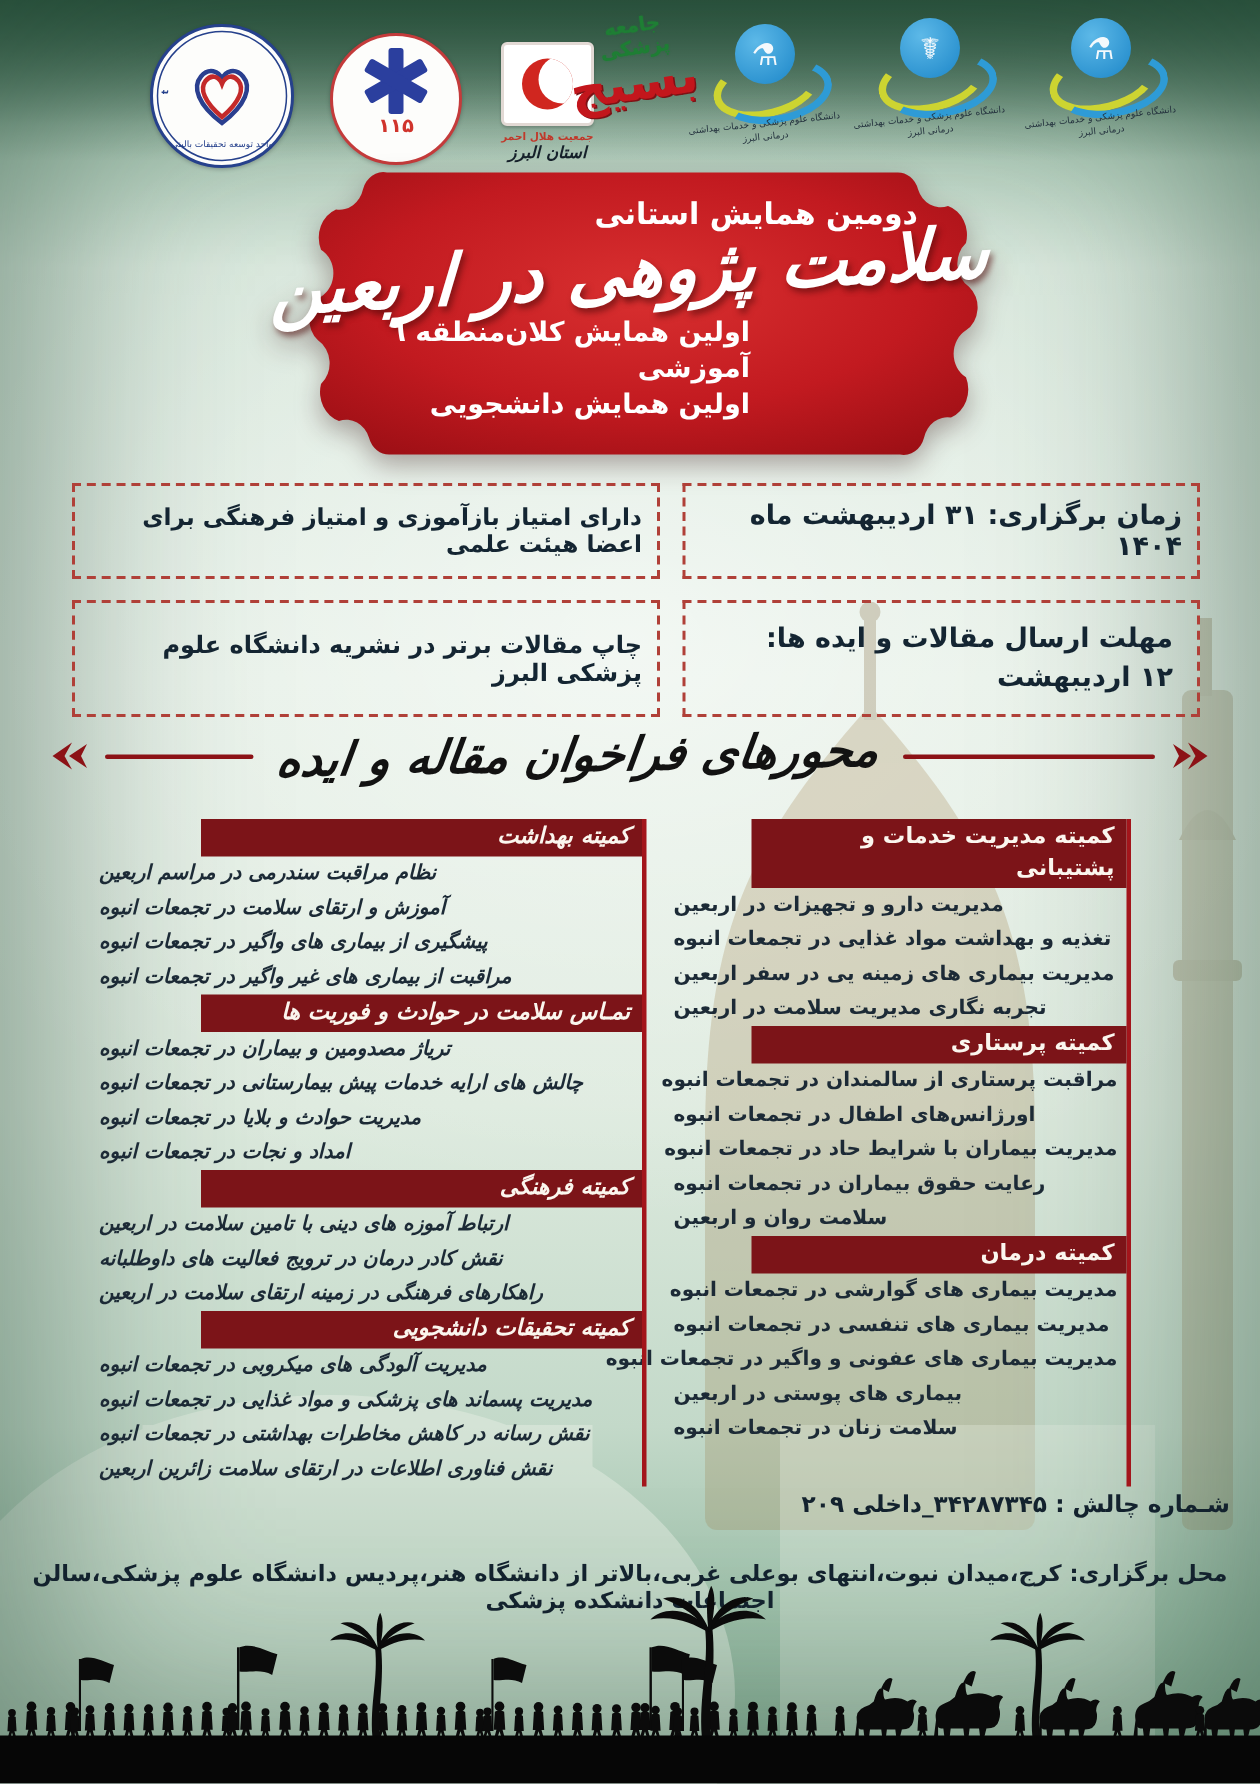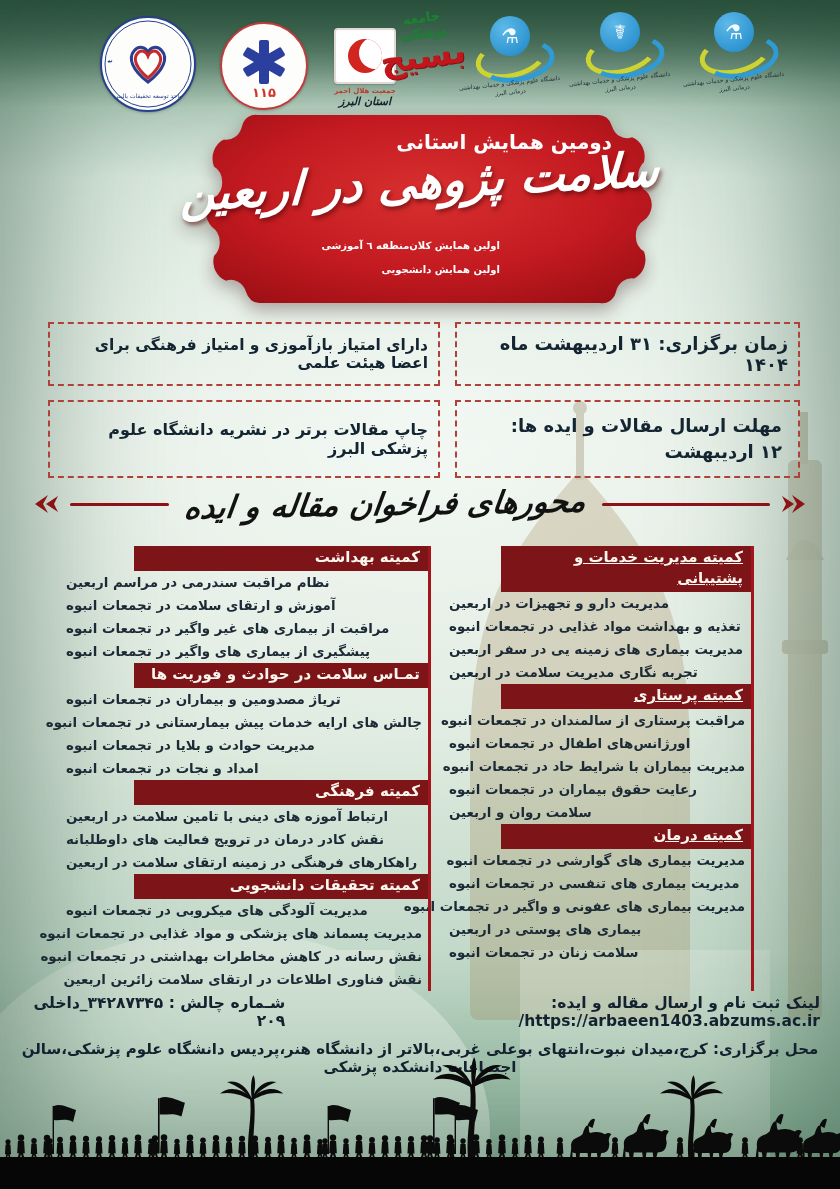--- a/index.html
+++ b/index.html
@@ -17,21 +17,21 @@
   .watermark{position:absolute;inset:0;z-index:1;pointer-events:none;}
   .content{position:absolute;inset:0;z-index:4;}
 
   
   .logo{position:absolute;}
   .logo-circle{background:#fdfdfb;border-radius:50%;box-shadow:0 1px 3px rgba(0,0,0,.25);position:relative;}
   .logo-research{left:100px;top:16px;width:96px;height:96px;}
   .logo-research .logo-circle{width:96px;height:96px;border:2px solid #26418c;box-sizing:border-box;}
   .logo-ems{left:220px;top:22px;width:88px;height:88px;}
   .logo-ems .logo-circle{width:88px;height:88px;border:2px solid #c43b3b;box-sizing:border-box;
-    display:flex;flex-direction:column;align-items:center;justify-content:center;}
+    display:flex;flex-direction:column;align-items:center;}
   .star-of-life{position:relative;width:44px;height:44px;margin-top:8px;}
   .star-of-life span{position:absolute;left:50%;top:50%;width:10px;height:44px;background:#2b3f9e;border-radius:2px;}
   .star-of-life span:nth-child(1){transform:translate(-50%,-50%) rotate(0deg);}
   .star-of-life span:nth-child(2){transform:translate(-50%,-50%) rotate(60deg);}
   .star-of-life span:nth-child(3){transform:translate(-50%,-50%) rotate(120deg);}
   .ems-115{color:#d0342c;font-weight:bold;font-size:13px;margin-top:1px;}
   .logo-crescent{left:330px;top:28px;width:70px;text-align:center;}
   .crescent-box{width:58px;height:52px;margin:0 auto;background:#fff;border:2px solid #e2d9d4;border-radius:4px;
     display:flex;align-items:center;justify-content:center;box-shadow:0 1px 2px rgba(0,0,0,.2);}
   .crescent{width:34px;height:34px;border-radius:50%;background:#d0261f;position:relative;overflow:hidden;}
@@ -54,21 +54,21 @@
   .logo-uni2{position:absolute;left:568px;top:12px;}
   .logo-uni3{position:absolute;left:682px;top:12px;}
 
   
   .banner{position:absolute;left:160px;top:106px;width:520px;height:206px;filter:drop-shadow(0 7px 9px rgba(50,15,15,.35));}
   .banner svg.shape{position:absolute;inset:0;width:100%;height:100%;}
   .banner .pretitle{position:absolute;top:24px;right:68px;color:#fff;font-size:20px;font-weight:bold;}
   .banner .title{position:absolute;top:48px;left:0;right:0;text-align:center;color:#fff;
     font-size:47px;font-weight:bold;font-style:italic;transform:rotate(-3deg) skewX(-6deg);
     text-shadow:2px 3px 4px rgba(80,10,10,.6);white-space:nowrap;}
-  .banner .subs{position:absolute;bottom:30px;right:180px;text-align:right;color:#fff;font-size:10px;font-weight:bold;line-height:24px;margin-left:39px;}
+  .banner .subs{position:absolute;bottom:30px;right:180px;text-align:right;color:#fff;font-size:18px;font-weight:bold;line-height:24px;margin-left:39px;}
 
   
   .info-grid{position:absolute;top:322px;right:40px;left:48px;display:grid;
     grid-template-columns:345px 392px;grid-template-rows:64px 78px;column-gap:15px;row-gap:14px;}
   .info-box{border:2px dashed #b04038;display:flex;align-items:center;justify-content:center;
     color:#142532;font-weight:bold;padding:0 10px;box-sizing:border-box;}
   .info-box.date{font-size:18px;}
   .info-box.points{font-size:15.5px;}
   .info-box.deadline{font-size:18px;justify-content:flex-start;text-align:right;padding-right:16px;white-space:pre-line;line-height:1.45;}
   .info-box.publication{font-size:16px;}
@@ -80,24 +80,24 @@
   .rule.r2{flex:1;margin:0 10px;}
   .heading-text{font-size:31px;font-weight:bold;font-style:italic;color:#121212;
     transform:skewX(-8deg) rotate(-1deg);white-space:nowrap;padding:0 6px;}
   .orn{flex:0 0 auto;}
 
   
   .committees{position:absolute;top:546px;left:0;right:0;display:flex;justify-content:space-between;
     padding:0 86px 0 66px;box-sizing:border-box;}
   .committee-col{display:flex;flex-direction:column;border-left:none;border-right:3px solid #a3151b;}
   .col-right{width:302px;}
-  .col-left{width:362px;}
+  .col-left{width:362px;font-style:italic;}
   .committee-bar{background:#7c1418;color:#fbf6ee;font-weight:bold;font-size:15px;
     padding:1px 8px 3px;line-height:21px;margin-left:auto;box-sizing:border-box;}
-  .col-right .committee-bar{width:250px;text-decoration:underline;}
+  .col-right .committee-bar{width:250px;}
   .col-left .committee-bar{width:294px;}
   .committee-item{font-size:13.4px;font-weight:bold;color:#1c2a36;line-height:23px;
     padding-right:6px;white-space:nowrap;text-align:left;}
 
   
   .footer-line1{position:absolute;top:994px;left:0;right:0;display:flex;justify-content:space-between;
     padding:0 20px;color:#13222e;font-weight:bold;font-size:15.5px;align-items:baseline;}
   .footer-line1 .url{font-weight:bold;}
   .footer-line2{position:absolute;top:1040px;left:0;right:0;text-align:center;color:#13222e;font-weight:bold;font-size:15px;}
 
@@ -271,44 +271,40 @@
           <div class="committee-item">مدیریت بیماری های گوارشی در تجمعات انبوه</div>
           <div class="committee-item">مدیریت بیماری های تنفسی در تجمعات انبوه</div>
           <div class="committee-item">مدیریت بیماری های عفونی و واگیر در تجمعات انبوه</div>
           <div class="committee-item">بیماری های پوستی در اربعین</div>
           <div class="committee-item">سلامت زنان در تجمعات انبوه</div>
         </div>
       <div class="committee-col col-left">
           <div class="committee-bar">کمیته بهداشت</div>
           <div class="committee-item">نظام مراقبت سندرمی در مراسم اربعین</div>
           <div class="committee-item">آموزش و ارتقای سلامت در تجمعات انبوه</div>
+          <div class="committee-item">پیشگیری از بیماری های واگیر در تجمعات انبوه</div>
           <div class="committee-item">مراقبت از بیماری های غیر واگیر در تجمعات انبوه</div>
-          <div class="committee-item">پیشگیری از بیماری های واگیر در تجمعات انبوه</div>
           <div class="committee-bar">تمـاس سلامت در حوادث و فوریت ها</div>
           <div class="committee-item">تریاژ مصدومین و بیماران در تجمعات انبوه</div>
           <div class="committee-item">چالش های ارایه خدمات پیش بیمارستانی در تجمعات انبوه</div>
           <div class="committee-item">مدیریت حوادث و بلایا در تجمعات انبوه</div>
           <div class="committee-item">امداد و نجات در تجمعات انبوه</div>
           <div class="committee-bar">کمیته فرهنگی</div>
           <div class="committee-item">ارتباط آموزه های دینی با تامین سلامت در اربعین</div>
           <div class="committee-item">نقش کادر درمان در ترویج فعالیت های داوطلبانه</div>
           <div class="committee-item">راهکارهای فرهنگی در زمینه ارتقای سلامت در اربعین</div>
           <div class="committee-bar">کمیته تحقیقات دانشجویی</div>
           <div class="committee-item">مدیریت آلودگی های میکروبی در تجمعات انبوه</div>
           <div class="committee-item">مدیریت پسماند های پزشکی و مواد غذایی در تجمعات انبوه</div>
           <div class="committee-item">نقش رسانه در کاهش مخاطرات بهداشتی در تجمعات انبوه</div>
           <div class="committee-item">نقش فناوری اطلاعات در ارتقای سلامت زائرین اربعین</div>
         </div>
     </div>
 
     <div class="footer-line1">
-      <div>
-        <span>لینک ثبت نام و ارسال مقاله و ایده:</span>
-        <span class="url">https://arbaeen1403.abzums.ac.ir/</span>
-      </div>
       <div>
         <span>شـماره چالش :</span>
         <span>۳۴۲۸۷۳۴۵_داخلی ۲۰۹</span>
       </div>
     </div>
     <div class="footer-line2">محل برگزاری: کرج،میدان نبوت،انتهای بوعلی غربی،بالاتر از دانشگاه هنر،پردیس دانشگاه علوم پزشکی،سالن اجتماعات دانشکده پزشکی</div>
 
     <svg class="silhouette" viewBox="0 0 840 132" aria-hidden="true">
       <defs>
         <g id="p" fill="#0b0b0b">

